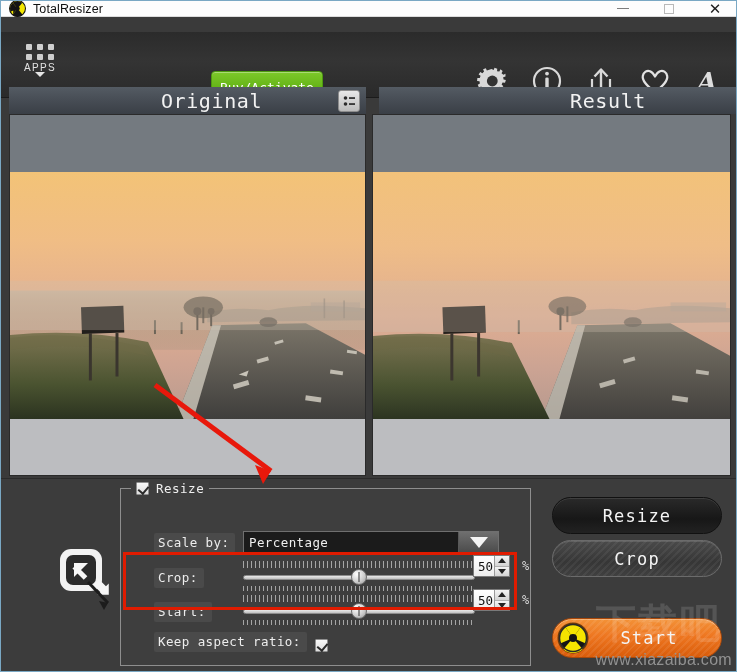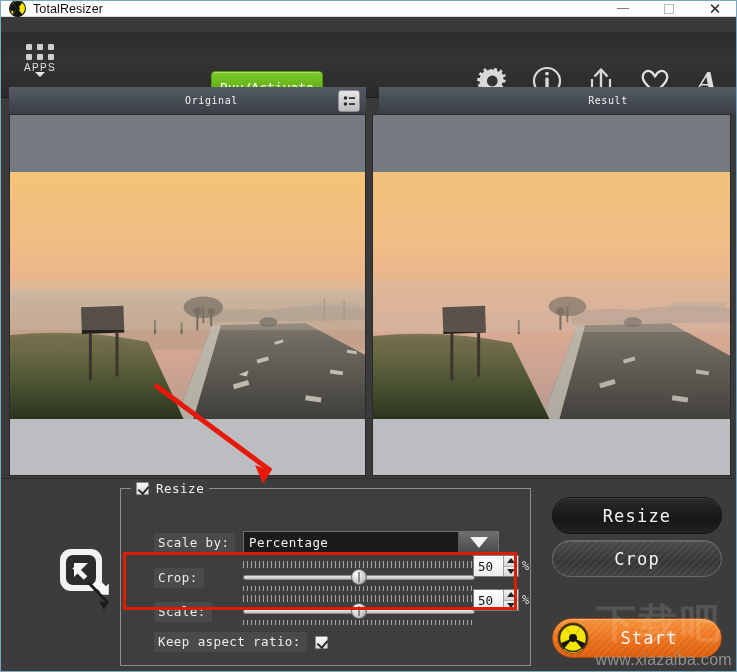--- a/index.html
+++ b/index.html
@@ -101,21 +101,21 @@
     border-top: 4px solid #d8d8d8;
   }
 
   
   .pane-hdr {
     position: absolute; top: 86px; height: 27px;
     background: linear-gradient(to bottom, #545b63 0%, #474d55 48%, #3a3f46 100%);
     display: flex; align-items: center; justify-content: center;
   }
   .pane-hdr .ttl {
-    color: #f2f2f2; font-size: 10px; letter-spacing: 0.6px; margin-left: 48px;
+    color: #f2f2f2; font-size: 20px; letter-spacing: 0.6px; margin-left: 48px;
   }
   .pane-hdr-btn {
     position: absolute; right: 6px; top: 3px;
     width: 22px; height: 22px; border-radius: 3px;
     background: linear-gradient(to bottom, #e8e8e8, #bcbcbc);
     border: 1px solid #8d8d8d;
     display: flex; align-items: center; justify-content: center;
     cursor: pointer;
   }
   #hdr-original { left: 8px; width: 357px; }
@@ -239,21 +239,21 @@
     width: 16px; height: 16px; border-radius: 50%;
     background: radial-gradient(circle at 35% 30%, #ffffff, #c9c9c9 60%, #8f8f8f 100%);
     border: 1px solid #6d6d6d; cursor: pointer;
   }
   .track .thumb::after {
     content: ""; position: absolute; left: 6px; top: 2px;
     width: 2px; height: 10px; background: rgba(80,80,80,.6);
   }
 
   .spin {
-    position: absolute; width: 46px; height: 22px;
+    position: absolute; width: 37px; height: 22px;
     display: flex; border: 1px solid #7a7a7a; background: #ffffff;
   }
   #spin-width  { left: 472px; top: 554px; }
   #spin-height { left: 472px; top: 588px; }
   .spin-val {
     flex: 1; color: #111; font-size: 12.5px;
     display: flex; align-items: center; padding-left: 4px;
     background: linear-gradient(to bottom,#ffffff,#ededed);
   }
   .spin-btns {
@@ -273,21 +273,21 @@
   .spin-btns i.dn {
     width:0;height:0;border-left:4px solid transparent;border-right:4px solid transparent;
     border-top:5px solid #222;
   }
   .pct {
     position: absolute; color: #d6d6d6; font-size: 12px;
   }
   #pct-width  { left: 521px; top: 558px; }
   #pct-height { left: 521px; top: 592px; }
 
-  #row-keep { left: 14px; top: 143px; gap: 8px; }
+  #row-keep { left: 14px; top: 143px; gap: 8px; align-items: flex-end; }
 
   
   .pill {
     position: absolute; left: 551px;
     width: 170px; height: 37px; border-radius: 19px;
     display: flex; align-items: center; justify-content: center;
     color: #f4f4f4; font-size: 17px; letter-spacing: 1.2px;
     cursor: pointer;
   }
   #btn-resize {
@@ -624,21 +624,21 @@
     <div class="slider-wrap" id="sl-width">
       <div class="ticks"></div>
       <div class="track">
         <div class="bar"></div>
         <div class="thumb" style="left: 50%;"></div>
       </div>
       <div class="ticks short"></div>
     </div>
 
     <div class="row" id="row-height">
-      <span class="flabel">Scale:</span>
+      <span class="flabel">Start:</span>
     </div>
     <div class="slider-wrap" id="sl-height">
       <div class="ticks"></div>
       <div class="track">
         <div class="bar"></div>
         <div class="thumb" style="left: 50%;"></div>
       </div>
       <div class="ticks short"></div>
     </div>
 

